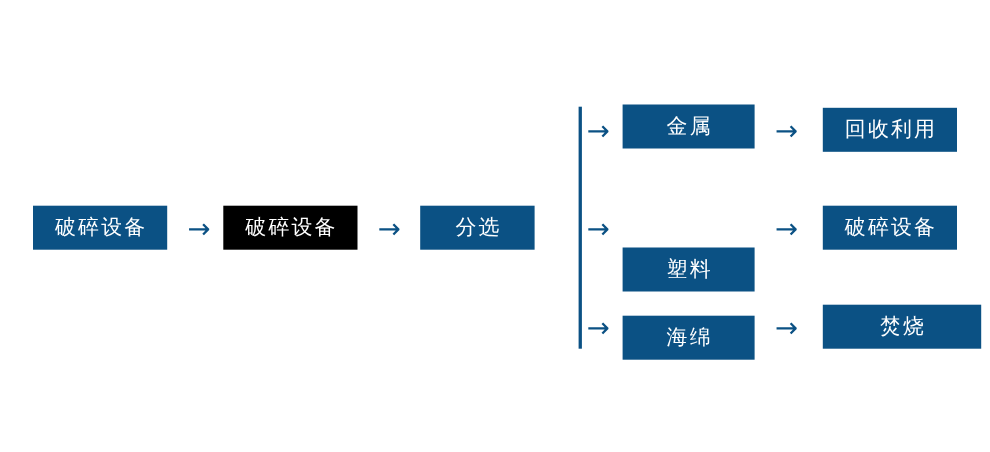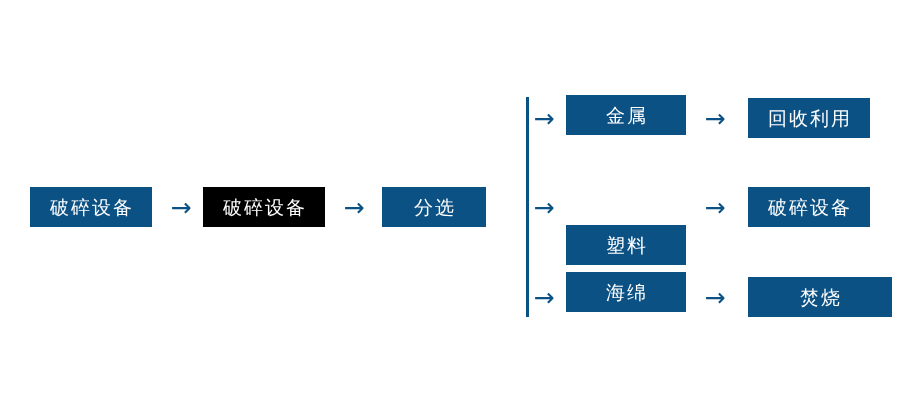--- a/index.html
+++ b/index.html
@@ -107,21 +107,21 @@
   </div>
 
   <div class="node blue" style="left:748px; top:187px; width:122px; height:40px;">
     <span>破碎设备</span>
   </div>
 
   <div class="arrow" style="left:529px; top:282px; width:30px; height:30px;">
     <span>→</span>
   </div>
 
-  <div class="node blue" style="left:566px; top:272px; width:120px; height:40px;">
+  <div class="node blue" style="left:566px; top:287px; width:120px; height:40px;">
     <span>海绵</span>
   </div>
 
   <div class="arrow" style="left:699px; top:282px; width:32px; height:30px;">
     <span>→</span>
   </div>
 
   <div class="node blue" style="left:748px; top:277px; width:144px; height:40px;">
     <span>焚烧</span>
   </div>

